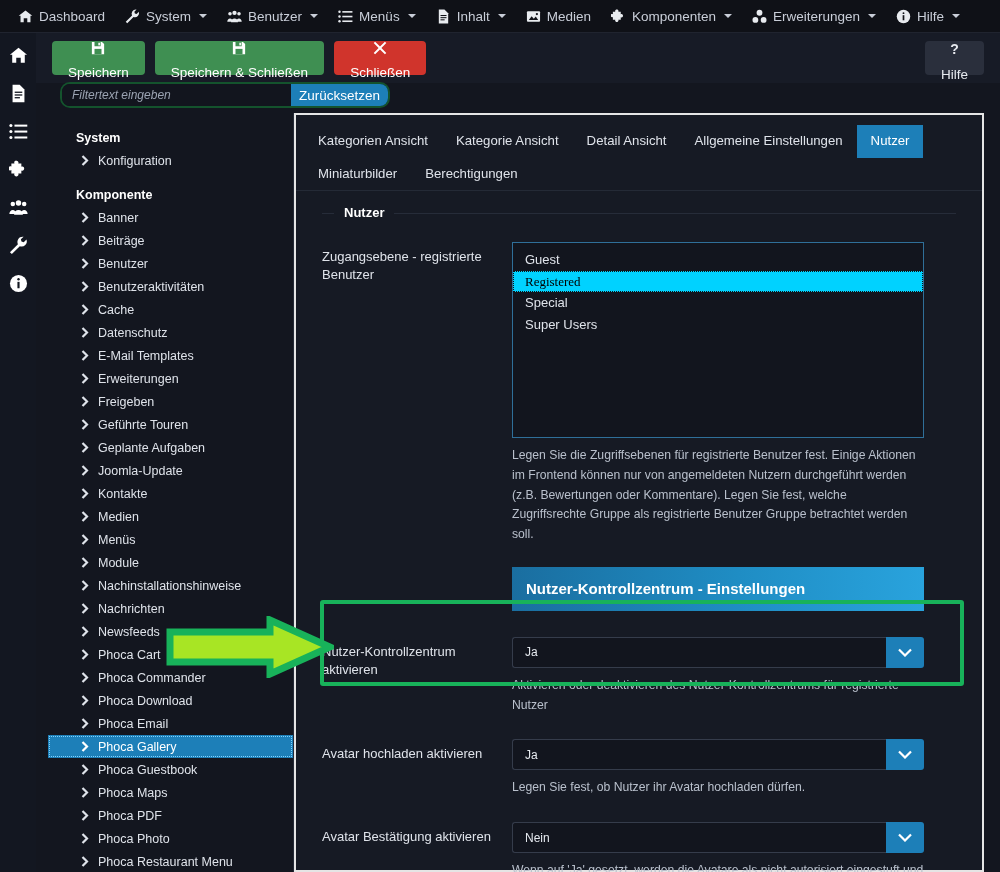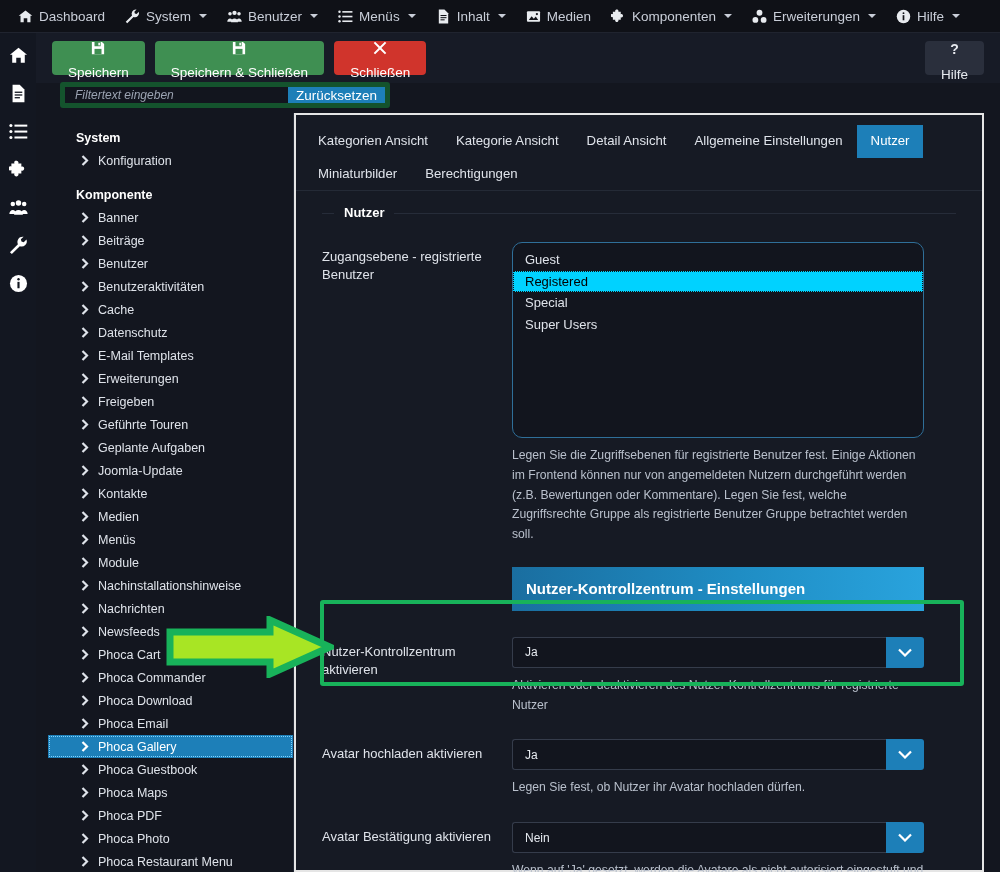--- a/index.html
+++ b/index.html
@@ -61,21 +61,21 @@
   .btn svg { width: 14px; height: 14px; fill: #fff; display:block; }
   .btn-green { background: #3f8f52; }
   .btn-red { background: #d0342c; }
   .btn-dark { background: #2a2f3c; color: #e6e9ee; }
   .spacer { flex: 1 1 auto; }
 
   
   .filterrow {
     position: absolute; top: 82px; left: 60px; width: 330px; height: 26px;
     display: flex; align-items: stretch;
-    border: 5px solid #14532d; border-radius: 3px; overflow: hidden;
+    border: 2px solid #14532d; border-radius: 10px; overflow: hidden;
     background: #12151e;
   }
   .filterinput {
     flex: 1 1 auto; background: #12151e; border: none; outline: none;
     color: #cfd4dd; font-style: italic; font-size: 12px; padding: 0 10px;
     font-family: "Liberation Sans", sans-serif;
   }
   .filterinput::placeholder { color: #9ba3b2; font-style: italic; }
   .resetbtn {
     background: #1d7fb8; color: #fff; border: none; font-size: 13.5px;
@@ -130,30 +130,30 @@
   .formbody { padding: 28px 26px 0 26px; }
   .formrow { display: flex; align-items: flex-start; margin-bottom: 22px; }
   .flabel {
     width: 190px; flex: 0 0 190px; color: #dfe3ea; font-size: 13px;
     line-height: 1.42; padding-top: 6px;
   }
   .fctrl { flex: 1 1 auto; }
 
   .listbox {
     width: 412px; height: 196px; background: #12151e;
-    border: 1px solid #2f6f99; border-radius: 10px;
+    border: 1px solid #2f6f99; border-radius: 0;
     padding: 6px 0 0 0; overflow: hidden;
   }
   .lbopt {
     font-size: 13px; color: #dfe3ea; padding: 2px 0 2px 12px; cursor: pointer;
     line-height: 1.35;
   }
   .lbopt.selected {
     background: #00d2ff; color: #000000;
-    outline: 1px dotted #111; outline-offset: -1px;
+    outline: 1px dotted #111; outline-offset: -1px; font-family: Liberation Serif, serif;
   }
   .helptext {
     width: 412px; color: #b9c0cc; font-size: 12.2px; line-height: 1.62;
     margin-top: 8px;
   }
   .banner {
     width: 412px; height: 44px; margin-top: 22px;
     background: linear-gradient(90deg, #1a6ea0 0%, #1f8dc4 55%, #29a3dd 100%);
     color: #ffffff; font-size: 15px; font-weight: bold;
     display: flex; align-items: center; padding-left: 14px;

